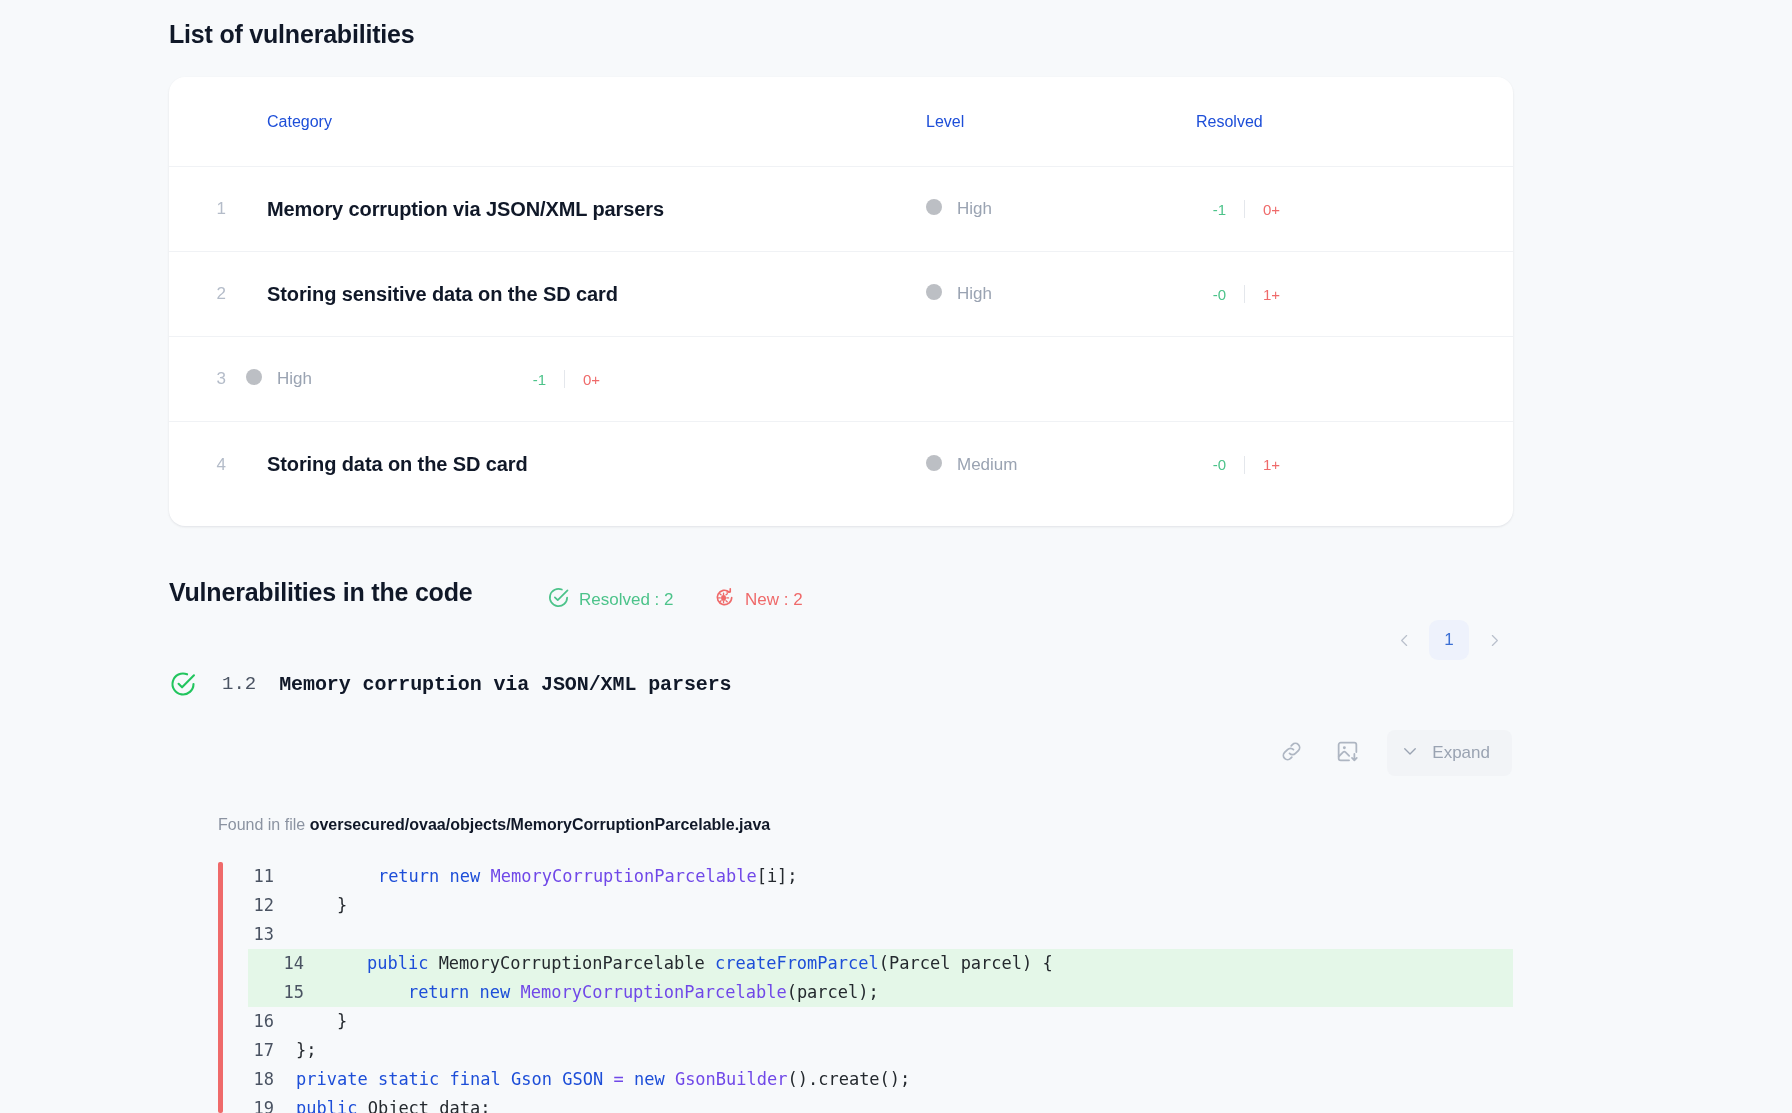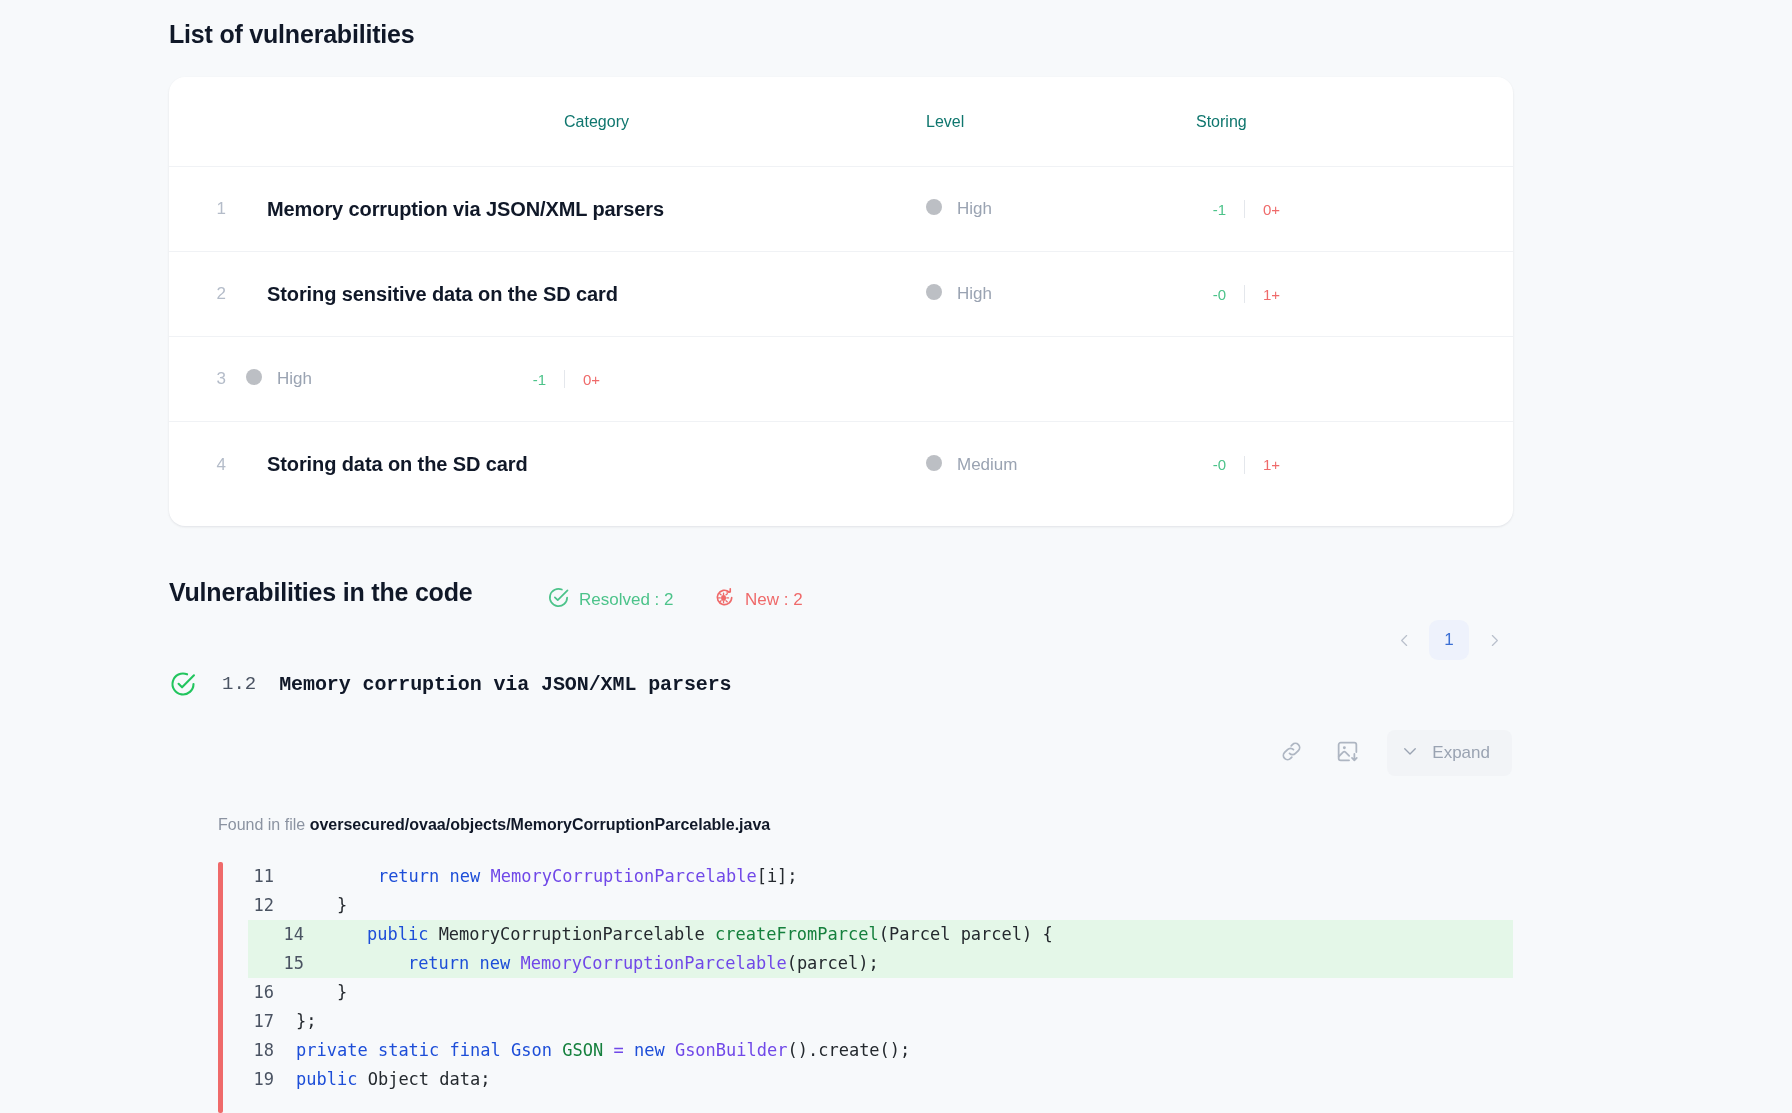--- a/index.html
+++ b/index.html
@@ -39,23 +39,22 @@
   .table { width: 100%; }
 
   .thead {
     height: 90px;
     display: flex;
     align-items: center;
     border-bottom: 1px solid #f0f2f5;
   }
   .th {
     font-size: 16px;
-    color: #0f766e;
+    color: #1d4ed8;
     font-weight: normal;
-    text-align: center;
   }
   .col-idx   { width: 77px; flex: none; text-align: right; padding-right: 20px; }
   .col-cat   { width: 680px; flex: none; padding-left: 21px; }
   .col-level { width: 270px; flex: none; display:flex; align-items:center; }
   .col-chg   { width: 260px; flex: none; display:flex; align-items:center; }
 
   .trow {
     height: 85px;
     display: flex;
     align-items: center;
@@ -225,35 +224,35 @@
   .cline.hl { background: #e4f7e8; margin-left: 30px; }
   .cno {
     width: 78px; flex: none;
     text-align: right;
     padding-right: 22px;
     color: #4a5362;
   }
   .ccode { color: #24292e; }
   .k-kw    { color: #1d4ed8; }
   .k-type  { color: #7048e8; }
-  .k-fn    { color: #15803d; }
+  .k-fn    { color: #1d4ed8; }
   .k-plain { color: #24292e; }
 </style>
 </head>
 <body>
 
 <div class="page-title">List of vulnerabilities</div>
 
 <div class="vuln-card">
   <div class="table">
     <div class="thead">
       <div class="th col-idx"></div>
       <div class="th col-cat">Category</div>
       <div class="th col-level">Level</div>
-      <div class="th col-chg">Storing</div>
+      <div class="th col-chg">Resolved</div>
     </div>
 
     <div class="trow">
       <div class="cell-idx">1</div>
       <div class="cell-cat">Memory corruption via JSON/XML parsers</div>
       <div class="cell-level">
         <span class="level-dot"></span>
         <span class="level-text">High</span>
       </div>
       <div class="cell-chg">
@@ -387,20 +386,21 @@
 <div class="found-line">
   <span>Found in file</span>
   <b>oversecured/ovaa/objects/MemoryCorruptionParcelable.java</b>
 </div>
 
 <div class="code-wrap">
   <div class="code-bar"></div>
   <div class="code-lines" id="code-lines">
       <div class="cline"><span class="cno">11</span><span class="ccode"><span class="k-plain">        </span><span class="k-kw">return</span><span class="k-plain"> </span><span class="k-kw">new</span><span class="k-plain"> </span><span class="k-type">MemoryCorruptionParcelable</span><span class="k-plain">[i];</span></span></div>
       <div class="cline"><span class="cno">12</span><span class="ccode"><span class="k-plain">    }</span></span></div>
+      <div class="cline"><span class="cno">13</span><span class="ccode"><span class="k-plain"></span></span></div>
       <div class="cline hl"><span class="cno">14</span><span class="ccode"><span class="k-plain">    </span><span class="k-kw">public</span><span class="k-plain"> </span><span class="k-plain">MemoryCorruptionParcelable</span><span class="k-plain"> </span><span class="k-fn">createFromParcel</span><span class="k-plain">(Parcel parcel) {</span></span></div>
       <div class="cline hl"><span class="cno">15</span><span class="ccode"><span class="k-plain">        </span><span class="k-kw">return</span><span class="k-plain"> </span><span class="k-kw">new</span><span class="k-plain"> </span><span class="k-type">MemoryCorruptionParcelable</span><span class="k-plain">(parcel);</span></span></div>
       <div class="cline"><span class="cno">16</span><span class="ccode"><span class="k-plain">    }</span></span></div>
       <div class="cline"><span class="cno">17</span><span class="ccode"><span class="k-plain">};</span></span></div>
       <div class="cline"><span class="cno">18</span><span class="ccode"><span class="k-kw">private</span><span class="k-plain"> </span><span class="k-kw">static</span><span class="k-plain"> </span><span class="k-kw">final</span><span class="k-plain"> </span><span class="k-kw">Gson</span><span class="k-plain"> </span><span class="k-fn">GSON</span><span class="k-plain"> </span><span class="k-type">=</span><span class="k-plain"> </span><span class="k-kw">new</span><span class="k-plain"> </span><span class="k-type">GsonBuilder</span><span class="k-plain">().create();</span></span></div>
       <div class="cline"><span class="cno">19</span><span class="ccode"><span class="k-kw">public</span><span class="k-plain"> </span><span class="k-plain">Object data;</span></span></div>
     </div>
 </div>
 
 </body></html>

